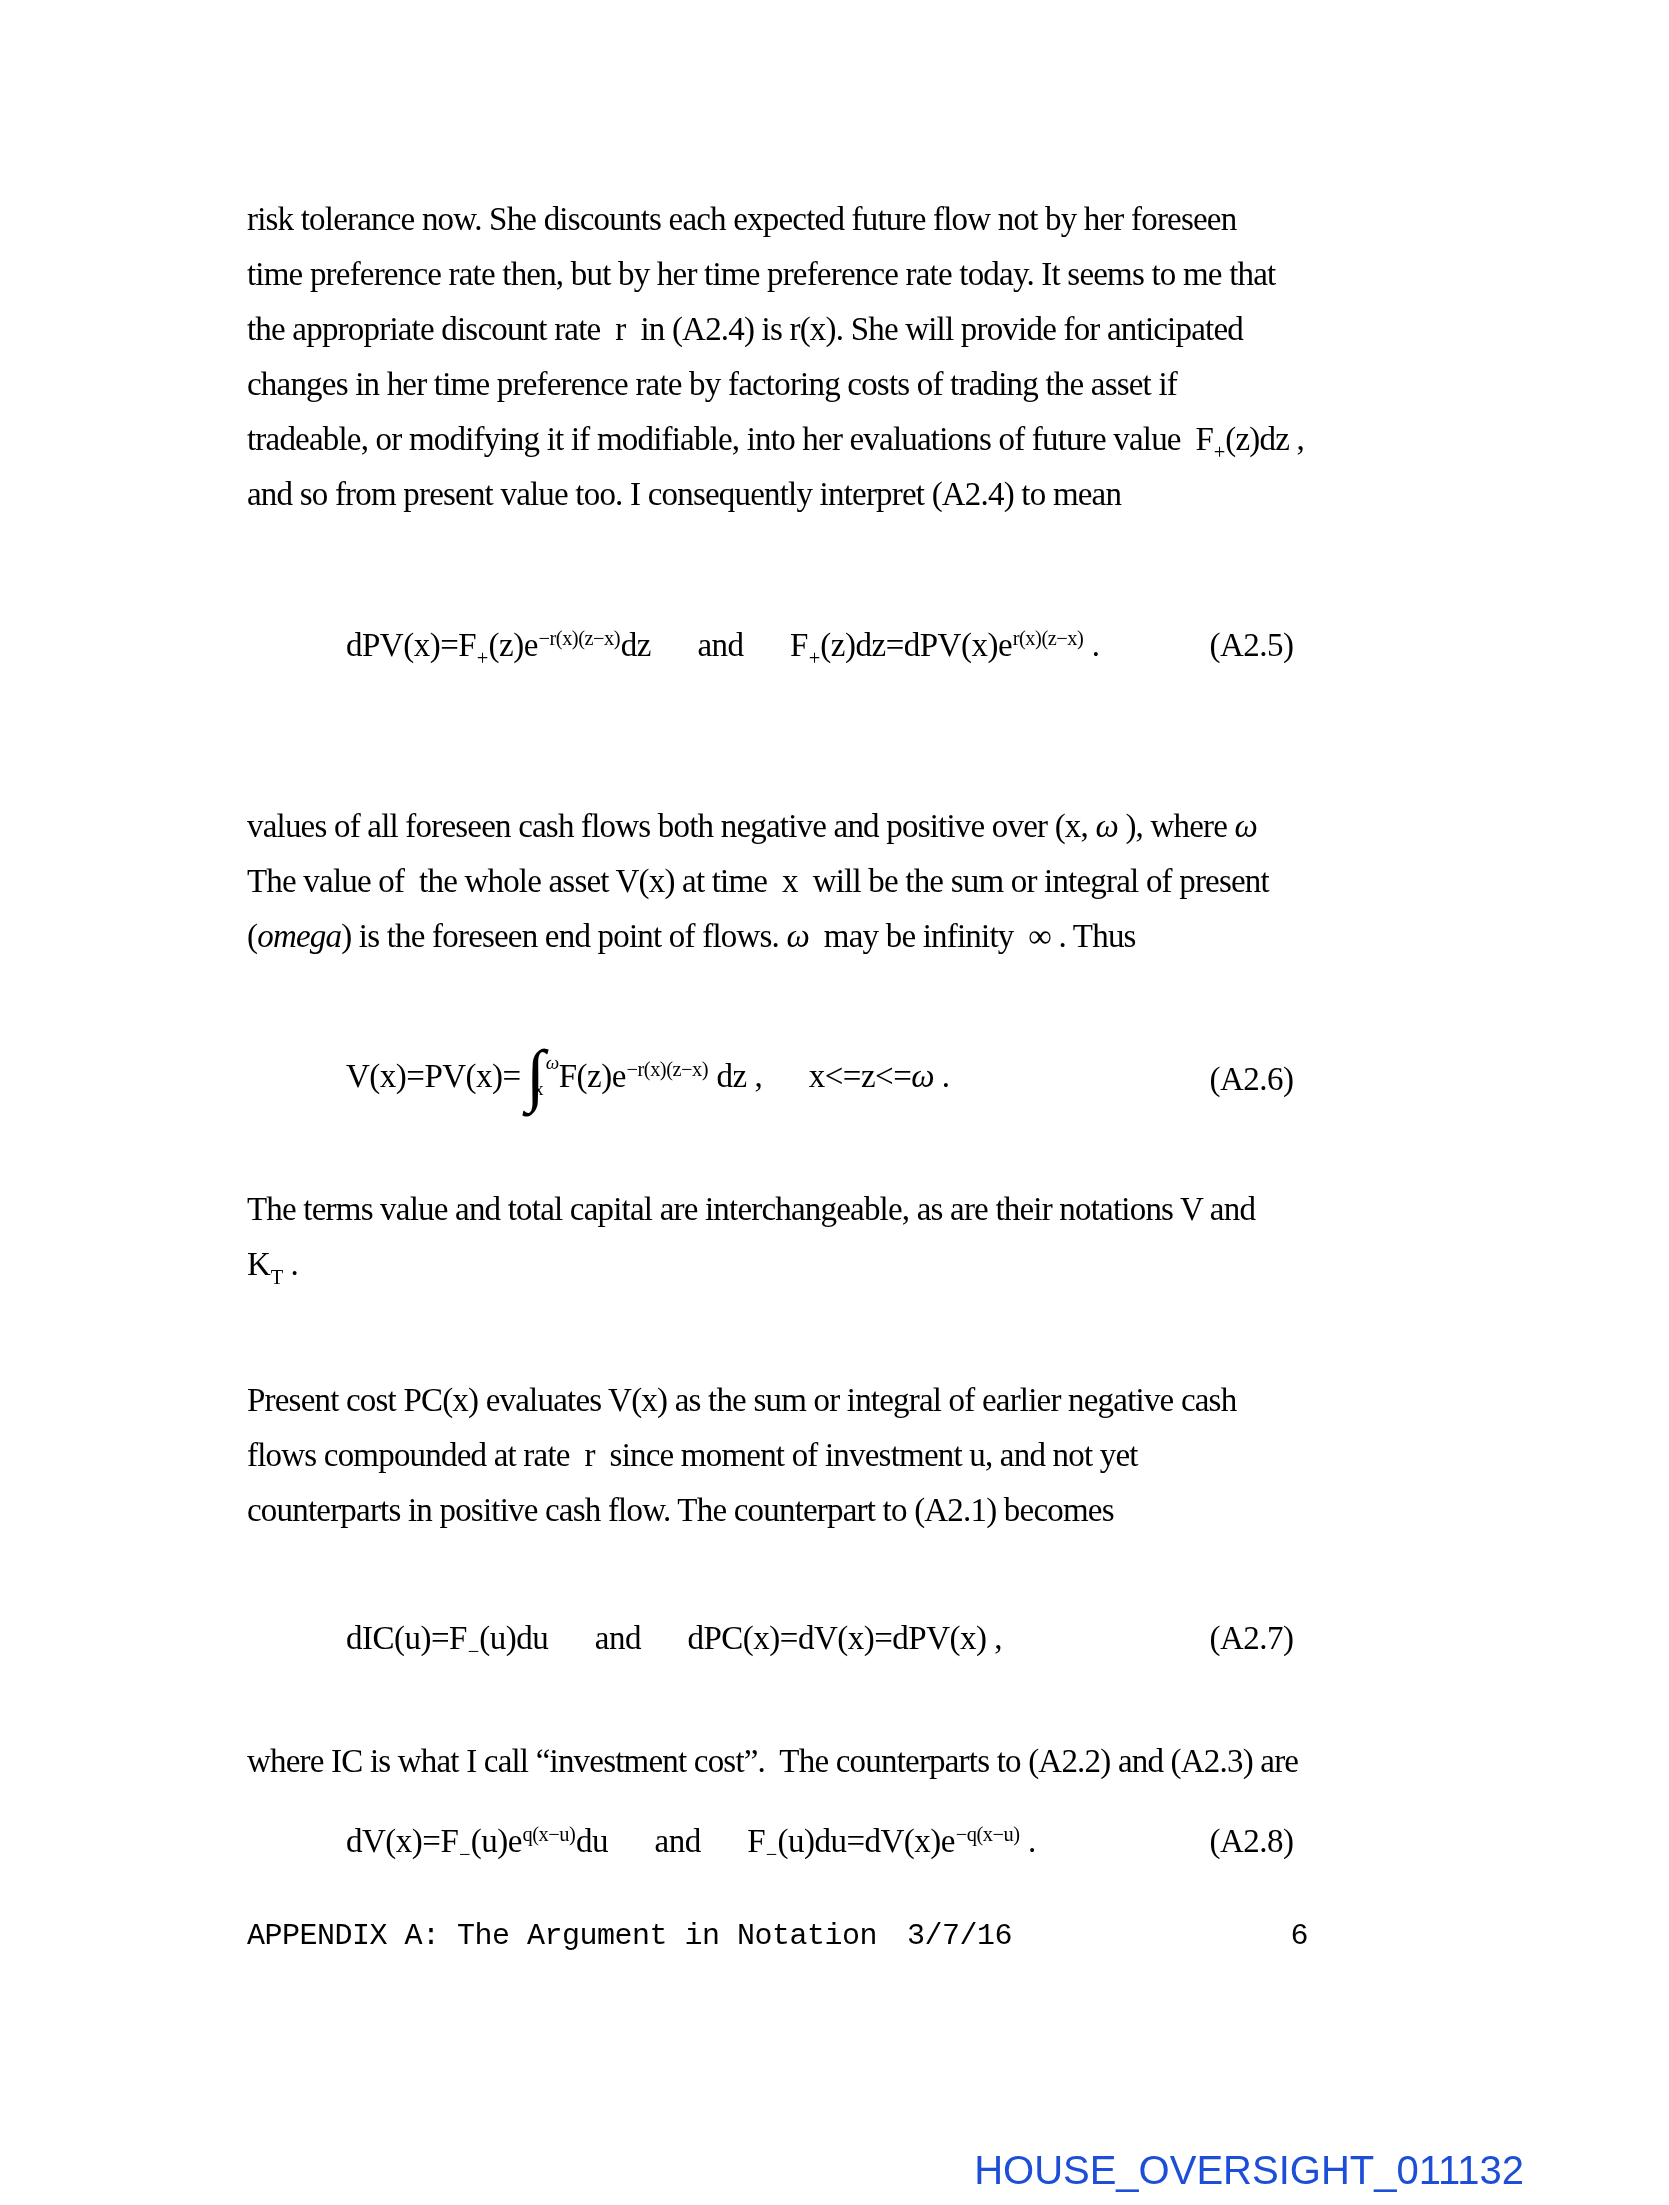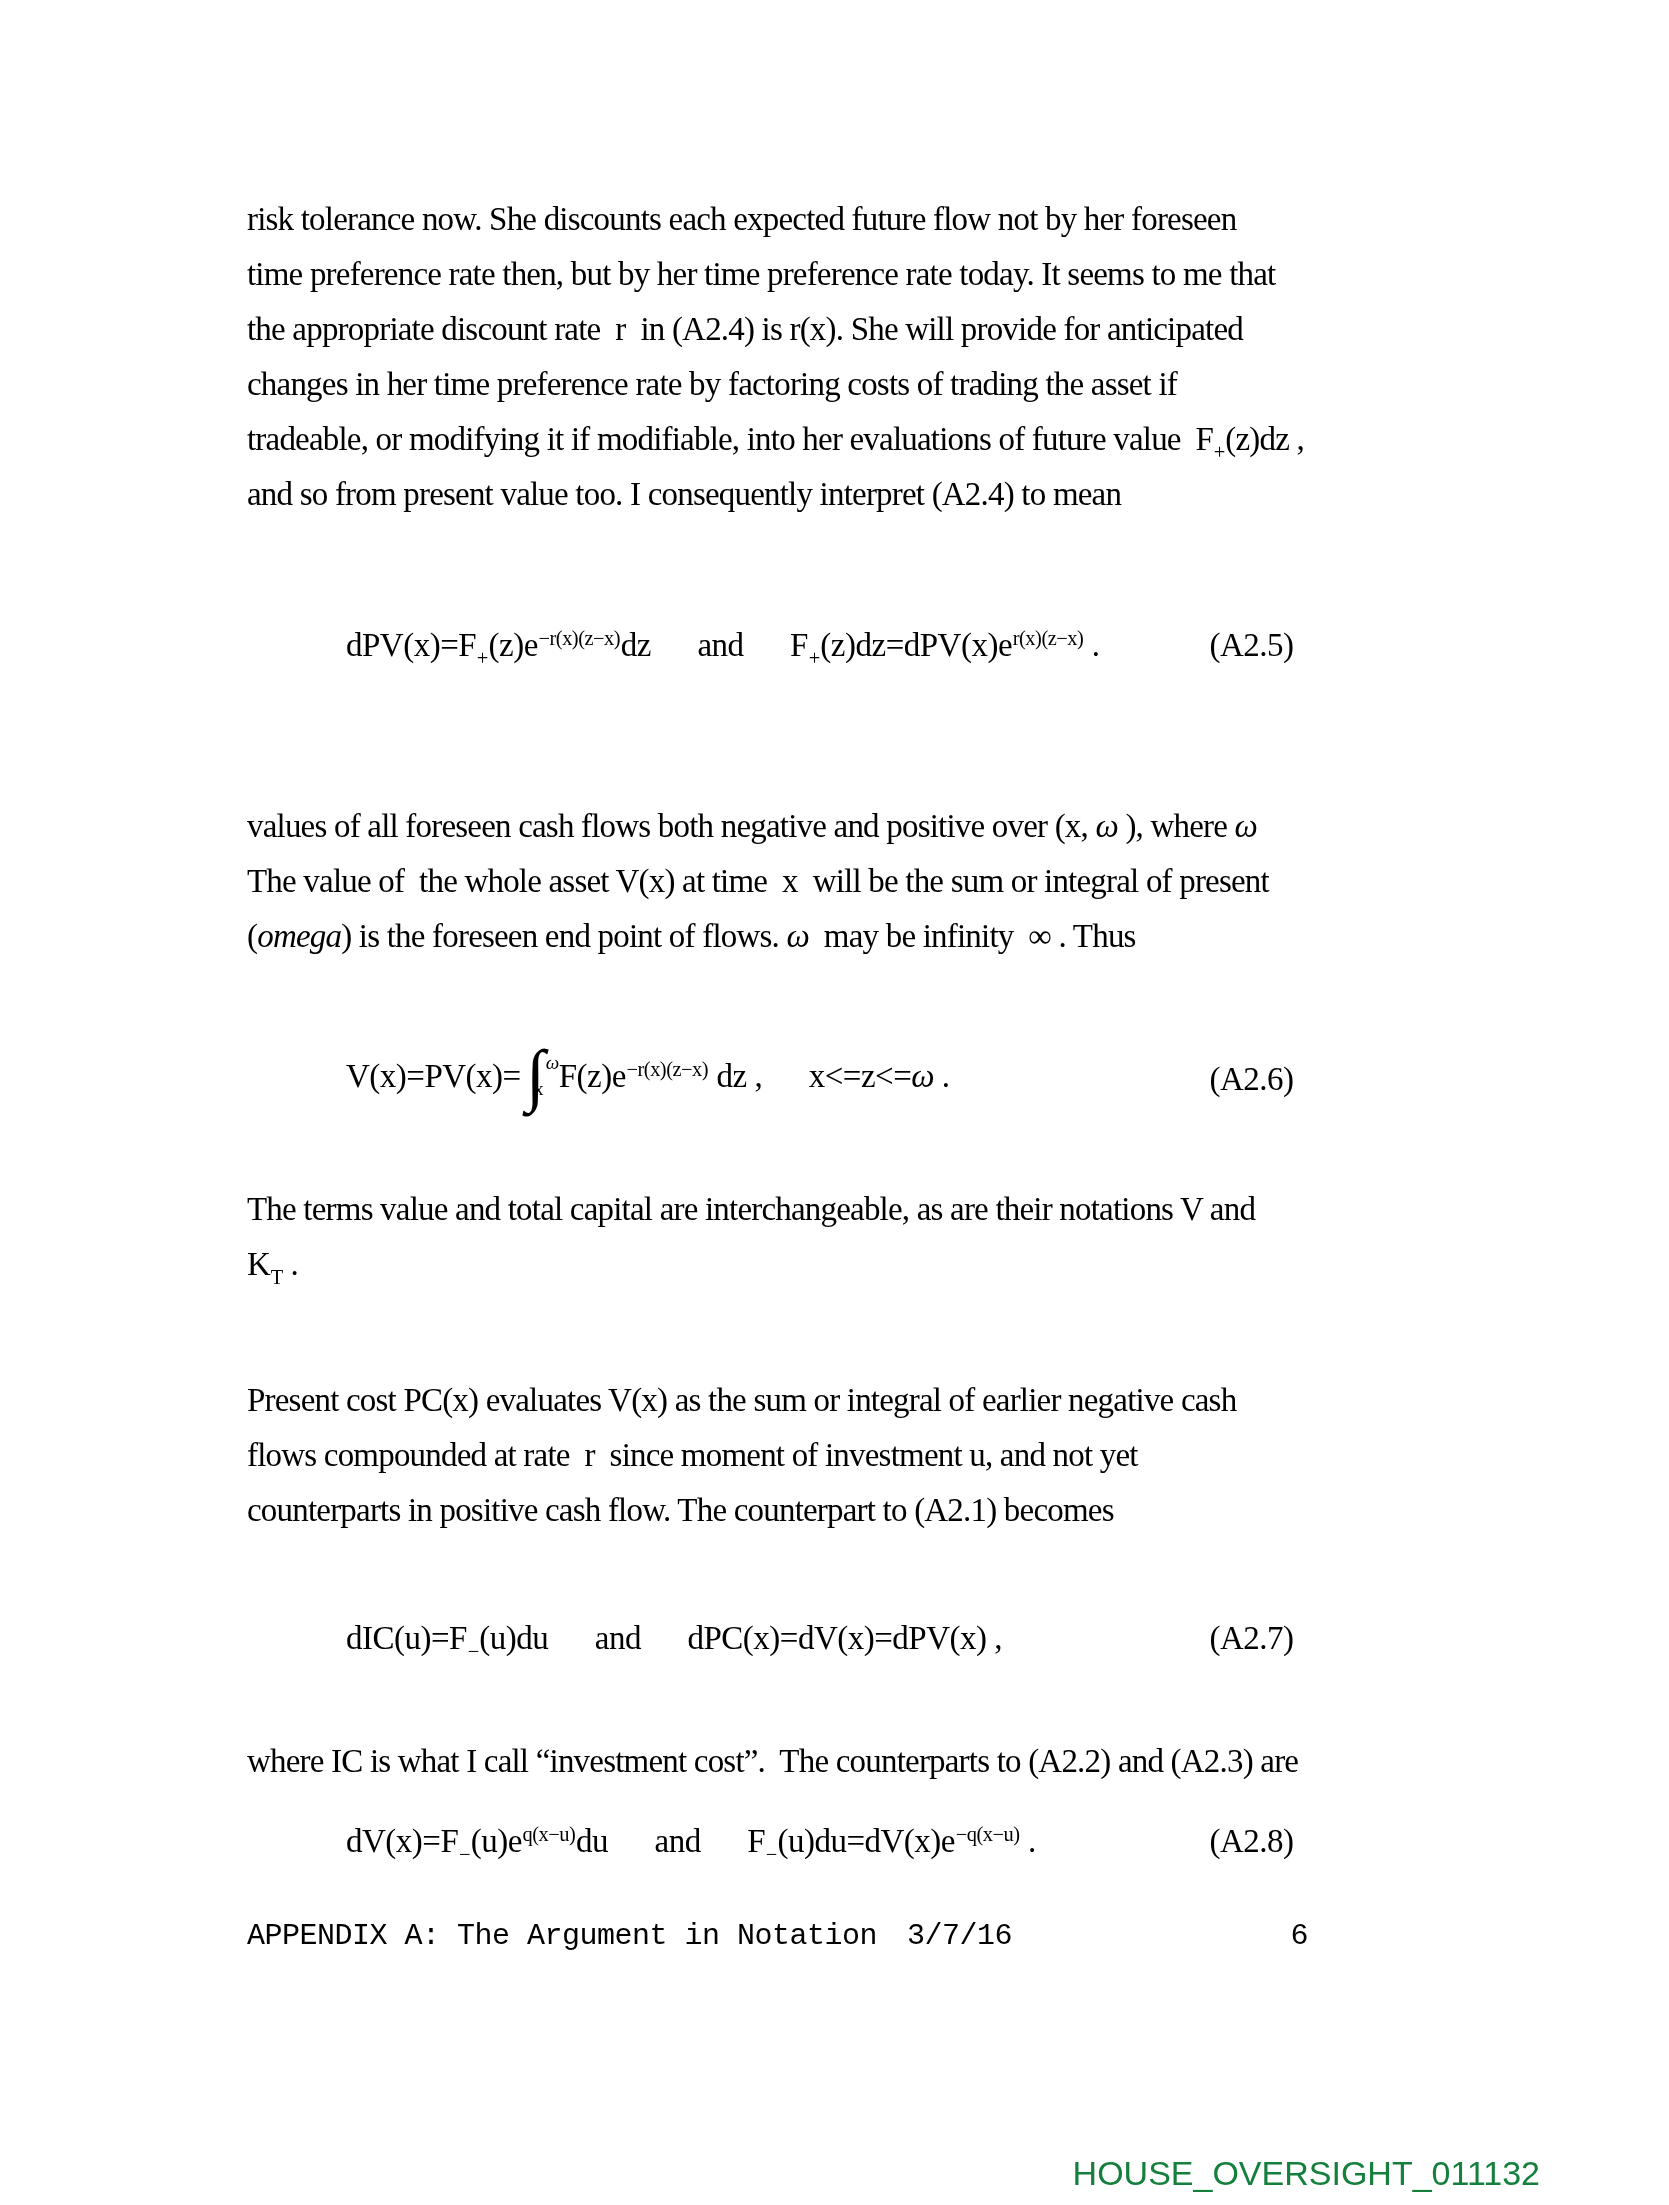--- a/index.html
+++ b/index.html
@@ -94,25 +94,25 @@
     align-items: baseline;
     font-size: 30px;
     letter-spacing: -0.5px;
     line-height: 55px;
   }
   .footer-date { margin-left: 30px; }
   .footer-page { margin-left: auto; }
 
   .bates {
     position: absolute;
-    right: 10px;
+    right: 26px;
     bottom: 11.8px;
     font-family: "Liberation Sans", "DejaVu Sans", sans-serif;
-    font-size: 34px;
-    color: #15803d;
+    font-size: 40px;
+    color: #1d4ed8;
   }
 </style>
 </head>
 <body>
 
 <div class="page">
   <div class="content">
 
     <div class="para p1">
         <div class="line">risk tolerance now. She discounts each expected future flow not by her foreseen</div>

